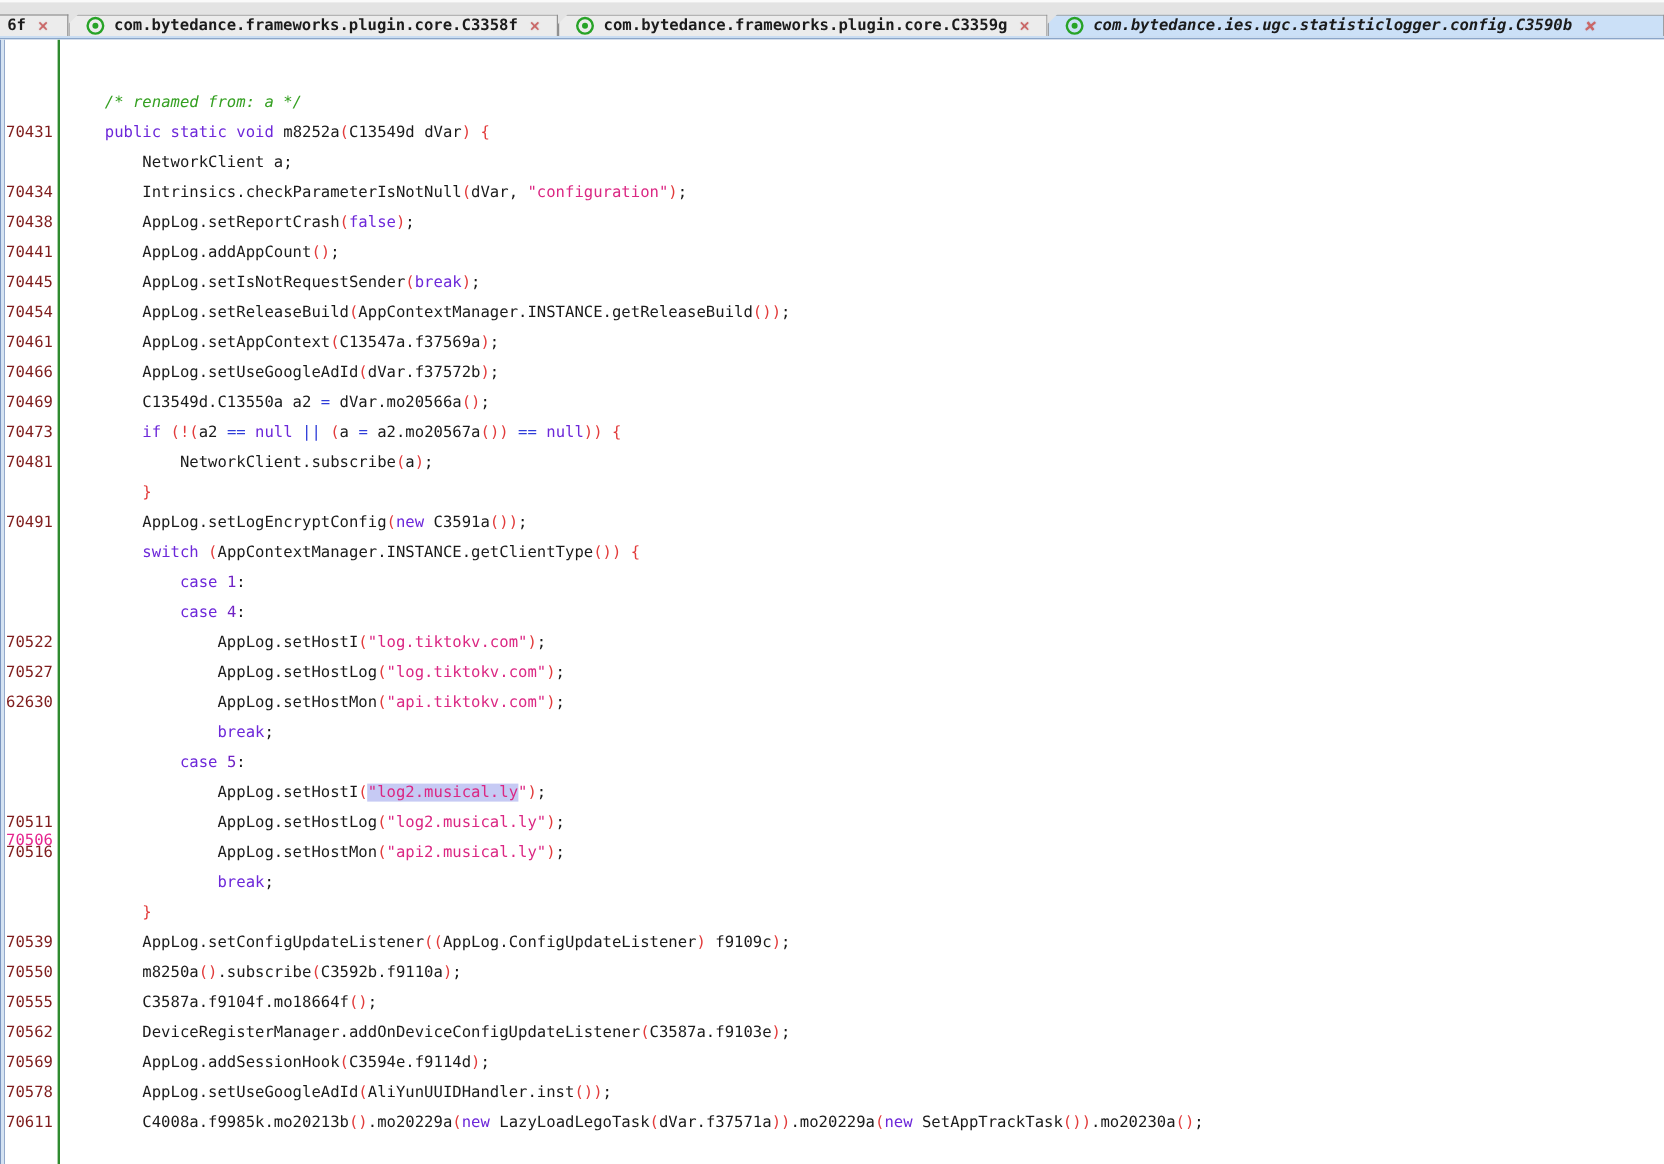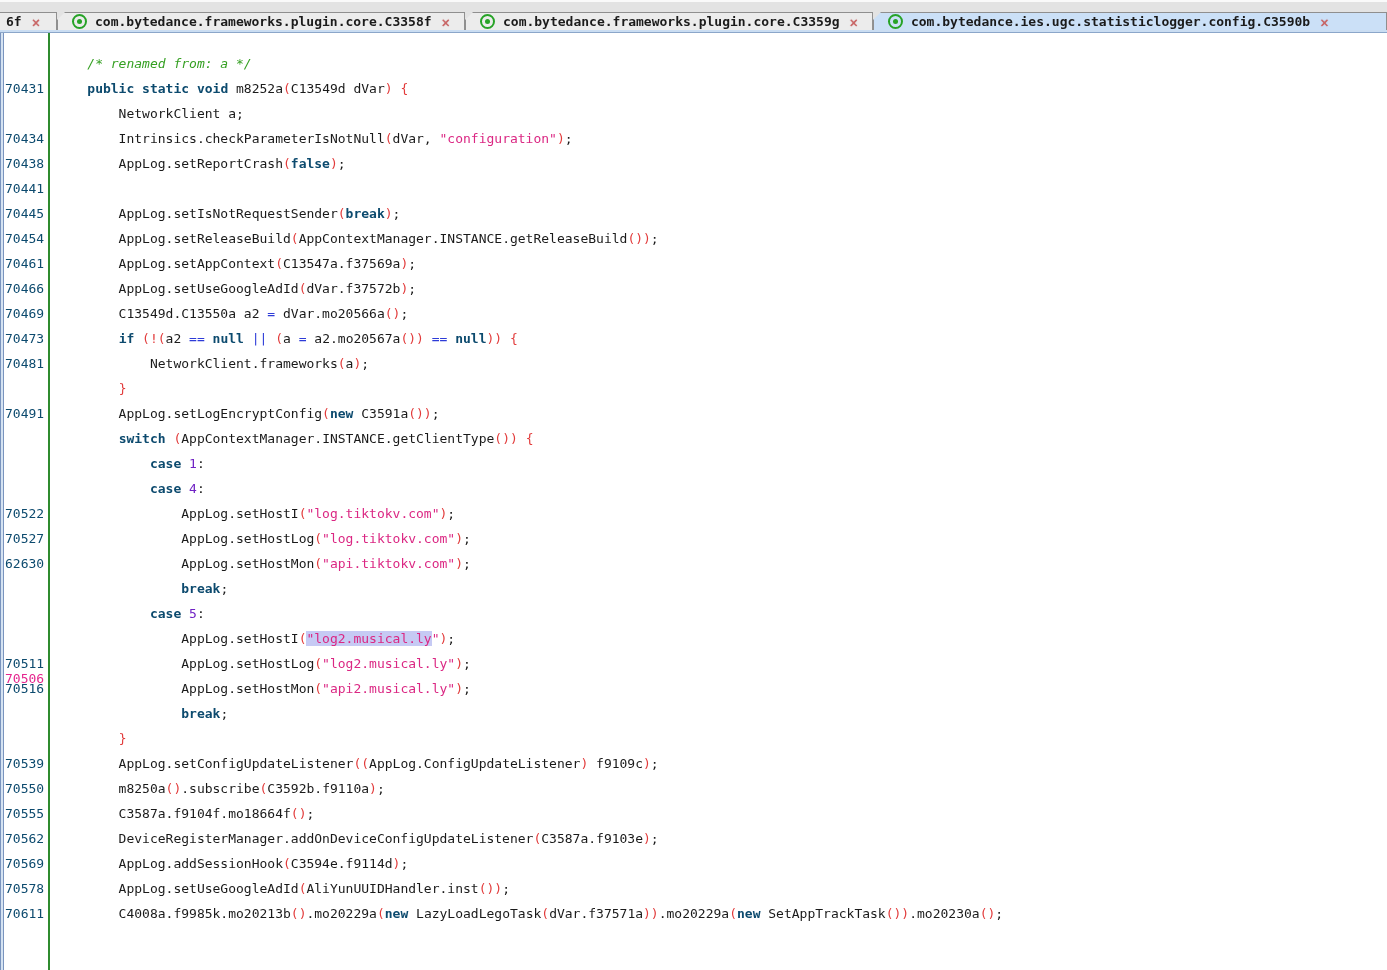--- a/index.html
+++ b/index.html
@@ -15,21 +15,21 @@
   .tab {
     display:flex; align-items:center; gap:8px;
     padding:0 12px 0 14px;
     background:#ECECEC;
     border:1px solid #8F8F8F; border-bottom:none;
     clip-path:polygon(8px 0, 100% 0, 100% 100%, 0 100%, 0 8px);
     font:bold 13px "DejaVu Sans Mono", monospace; color:#1B1B1B;
     white-space:nowrap; cursor:default;margin-top:10px;
   }
   .tab.partial { clip-path:none; border-left:none; padding-left:6px; min-width:57px; }
-  .tab.active { background:#CBE0F7; flex:1 0 auto; }
+  .tab.active { background:#CBE0F7; flex:1 0 auto;font-style:italic; }
   .class-icon {
     width:15px; height:15px; border-radius:50%;
     border:2px solid #27A327; position:relative; flex:0 0 auto;
   }
   .class-icon::after {
     content:""; position:absolute; left:3px; top:3px; width:5px; height:5px;
     border-radius:50%; background:#27A327;
   }
   .close-icon {
     color:#CC6666; font-weight:bold; font-size:14px; line-height:1;
@@ -42,30 +42,30 @@
 
   
   .editor { position:relative; height:937px; background:#fff; overflow:hidden; }
   .left-border {
     position:absolute; left:0; top:0; bottom:0; width:4px;
     background:linear-gradient(to right, #7A94BE 0 1px, #D5E3F2 1px 3px, #7A94BE 3px 4px);
   }
   .gutter-line {
     position:absolute; left:48px; top:0; bottom:0; width:2px; background:#2F8B2F;
   }
-  .code-scroll { position:absolute; left:4px; top:0; right:0; bottom:0; padding-top:23px; }
+  .code-scroll { position:absolute; left:4px; top:0; right:0; bottom:0; padding-top:45px; }
   .row { display:flex; height:25px; line-height:25px; white-space:pre;
          font:13px "DejaVu Sans Mono", monospace; }
-  .gut { flex:0 0 46px; width:46px; padding-left:1px; color:#0c4a6e; }
+  .gut { flex:0 0 46px; width:46px; padding-left:1px; color:#7f1d1d; }
   .gut.active { color:#E5268E;margin-top:40px; }
   .code { padding-left:6px; color:#1A1A1A; }
 
   
   .tok-pl { color:#1A1A1A; }
-  .tok-kw { color:#0c4a6e; font-weight:bold; }
+  .tok-kw { color:#6d28d9; font-weight:normal; }
   .tok-op { color:#2D3BD8; }
   .tok-st { color:#DB2783; }
   .tok-sts { color:#DB2783; background:#C6CAF4; }
   .tok-nm { color:#7022C4; }
   .tok-pu { color:#E23B3B; }
   .tok-cm { color:#35A022; font-style:italic; }
 </style>
 </head>
 <body>
 
@@ -94,28 +94,28 @@
   <div class="tab-strip"></div>
   <div class="editor">
     <div class="left-border"></div>
     <div class="gutter-line"></div>
     <div class="code-scroll" id="codewrap">
         <div class="row"><span class="gut"></span><span class="code"><span class="tok-pl">    </span><span class="tok-cm">/* renamed from: a */</span></span></div>
         <div class="row"><span class="gut">70431</span><span class="code"><span class="tok-pl">    </span><span class="tok-kw">public</span><span class="tok-pl"> </span><span class="tok-kw">static</span><span class="tok-pl"> </span><span class="tok-kw">void</span><span class="tok-pl"> m8252a</span><span class="tok-pu">(</span><span class="tok-pl">C13549d dVar</span><span class="tok-pu">)</span><span class="tok-pl"> </span><span class="tok-pu">{</span></span></div>
         <div class="row"><span class="gut"></span><span class="code"><span class="tok-pl">        NetworkClient a;</span></span></div>
         <div class="row"><span class="gut">70434</span><span class="code"><span class="tok-pl">        Intrinsics.checkParameterIsNotNull</span><span class="tok-pu">(</span><span class="tok-pl">dVar, </span><span class="tok-st">"configuration"</span><span class="tok-pu">)</span><span class="tok-pl">;</span></span></div>
         <div class="row"><span class="gut">70438</span><span class="code"><span class="tok-pl">        AppLog.setReportCrash</span><span class="tok-pu">(</span><span class="tok-kw">false</span><span class="tok-pu">)</span><span class="tok-pl">;</span></span></div>
-        <div class="row"><span class="gut">70441</span></div>
+        <div class="row"><span class="gut">70441</span><span class="code"><span class="tok-pl">        AppLog.addAppCount</span><span class="tok-pu">()</span><span class="tok-pl">;</span></span></div>
         <div class="row"><span class="gut">70445</span><span class="code"><span class="tok-pl">        AppLog.setIsNotRequestSender</span><span class="tok-pu">(</span><span class="tok-kw">break</span><span class="tok-pu">)</span><span class="tok-pl">;</span></span></div>
         <div class="row"><span class="gut">70454</span><span class="code"><span class="tok-pl">        AppLog.setReleaseBuild</span><span class="tok-pu">(</span><span class="tok-pl">AppContextManager.INSTANCE.getReleaseBuild</span><span class="tok-pu">())</span><span class="tok-pl">;</span></span></div>
         <div class="row"><span class="gut">70461</span><span class="code"><span class="tok-pl">        AppLog.setAppContext</span><span class="tok-pu">(</span><span class="tok-pl">C13547a.f37569a</span><span class="tok-pu">)</span><span class="tok-pl">;</span></span></div>
         <div class="row"><span class="gut">70466</span><span class="code"><span class="tok-pl">        AppLog.setUseGoogleAdId</span><span class="tok-pu">(</span><span class="tok-pl">dVar.f37572b</span><span class="tok-pu">)</span><span class="tok-pl">;</span></span></div>
         <div class="row"><span class="gut">70469</span><span class="code"><span class="tok-pl">        C13549d.C13550a a2 </span><span class="tok-op">=</span><span class="tok-pl"> dVar.mo20566a</span><span class="tok-pu">()</span><span class="tok-pl">;</span></span></div>
         <div class="row"><span class="gut">70473</span><span class="code"><span class="tok-pl">        </span><span class="tok-kw">if</span><span class="tok-pl"> </span><span class="tok-pu">(!(</span><span class="tok-pl">a2 </span><span class="tok-op">==</span><span class="tok-pl"> </span><span class="tok-kw">null</span><span class="tok-pl"> </span><span class="tok-op">||</span><span class="tok-pl"> </span><span class="tok-pu">(</span><span class="tok-pl">a </span><span class="tok-op">=</span><span class="tok-pl"> a2.mo20567a</span><span class="tok-pu">())</span><span class="tok-pl"> </span><span class="tok-op">==</span><span class="tok-pl"> </span><span class="tok-kw">null</span><span class="tok-pu">))</span><span class="tok-pl"> </span><span class="tok-pu">{</span></span></div>
-        <div class="row"><span class="gut">70481</span><span class="code"><span class="tok-pl">            NetworkClient.frameworks</span><span class="tok-pu">(</span><span class="tok-pl">a</span><span class="tok-pu">)</span><span class="tok-pl">;</span></span></div>
+        <div class="row"><span class="gut">70481</span><span class="code"><span class="tok-pl">            NetworkClient.subscribe</span><span class="tok-pu">(</span><span class="tok-pl">a</span><span class="tok-pu">)</span><span class="tok-pl">;</span></span></div>
         <div class="row"><span class="gut"></span><span class="code"><span class="tok-pl">        </span><span class="tok-pu">}</span></span></div>
         <div class="row"><span class="gut">70491</span><span class="code"><span class="tok-pl">        AppLog.setLogEncryptConfig</span><span class="tok-pu">(</span><span class="tok-kw">new</span><span class="tok-pl"> C3591a</span><span class="tok-pu">())</span><span class="tok-pl">;</span></span></div>
         <div class="row"><span class="gut"></span><span class="code"><span class="tok-pl">        </span><span class="tok-kw">switch</span><span class="tok-pl"> </span><span class="tok-pu">(</span><span class="tok-pl">AppContextManager.INSTANCE.getClientType</span><span class="tok-pu">())</span><span class="tok-pl"> </span><span class="tok-pu">{</span></span></div>
         <div class="row"><span class="gut"></span><span class="code"><span class="tok-pl">            </span><span class="tok-kw">case</span><span class="tok-pl"> </span><span class="tok-nm">1</span><span class="tok-pl">:</span></span></div>
         <div class="row"><span class="gut"></span><span class="code"><span class="tok-pl">            </span><span class="tok-kw">case</span><span class="tok-pl"> </span><span class="tok-nm">4</span><span class="tok-pl">:</span></span></div>
         <div class="row"><span class="gut">70522</span><span class="code"><span class="tok-pl">                AppLog.setHostI</span><span class="tok-pu">(</span><span class="tok-st">"log.tiktokv.com"</span><span class="tok-pu">)</span><span class="tok-pl">;</span></span></div>
         <div class="row"><span class="gut">70527</span><span class="code"><span class="tok-pl">                AppLog.setHostLog</span><span class="tok-pu">(</span><span class="tok-st">"log.tiktokv.com"</span><span class="tok-pu">)</span><span class="tok-pl">;</span></span></div>
         <div class="row"><span class="gut">62630</span><span class="code"><span class="tok-pl">                AppLog.setHostMon</span><span class="tok-pu">(</span><span class="tok-st">"api.tiktokv.com"</span><span class="tok-pu">)</span><span class="tok-pl">;</span></span></div>
         <div class="row"><span class="gut"></span><span class="code"><span class="tok-pl">                </span><span class="tok-kw">break</span><span class="tok-pl">;</span></span></div>
         <div class="row"><span class="gut"></span><span class="code"><span class="tok-pl">            </span><span class="tok-kw">case</span><span class="tok-pl"> </span><span class="tok-nm">5</span><span class="tok-pl">:</span></span></div>

